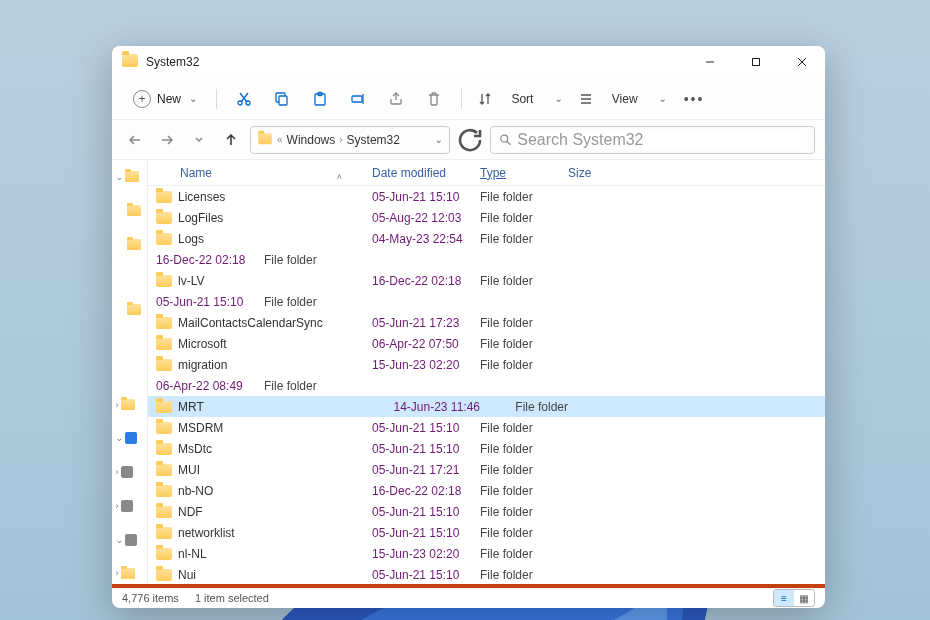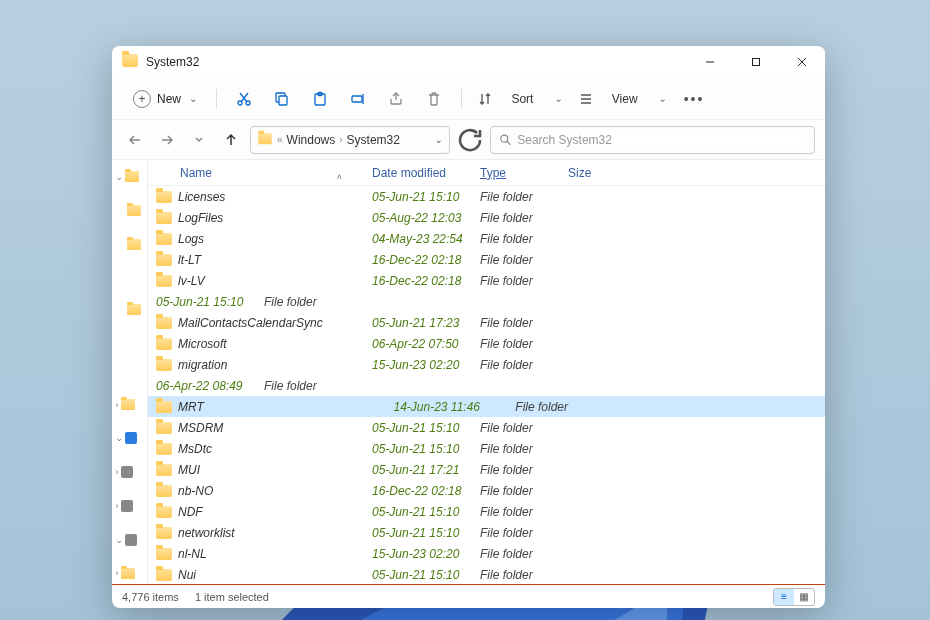--- a/index.html
+++ b/index.html
@@ -167,21 +167,21 @@
       border-radius: 4px;
       display: flex;
       align-items: center;
       padding: 0 8px;
       color: #888;
       gap: 6px;
     }
     .searchbox input {
       border: none;
       outline: none;
-      font-size: 12px;
+      font-size: 16px;
       width: 100%;
       color: #333;
     }
     .searchbox input::placeholder { color: #999; }
     .body {
       flex: 1;
       display: flex;
       overflow: hidden;
       background: #fff;
     }
@@ -229,42 +229,41 @@
       padding-left: 8px;
     }
     .col-name { width: 216px; padding-left: 24px; position:relative;}
     .col-name .sort-chev { position:absolute; right: 30px; top: 6px; font-size: 9px; color:#777;}
     .col-date { width: 108px; }
     .col-type { width: 88px; text-decoration: underline; }
     .col-size { width: 60px; }
     .rows {
       flex: 1;
       overflow: hidden;
-      font-style: italic;
     }
     .row {
       height: 21px;
       display: flex;
       align-items: center;
       padding-left: 8px;
       font-size: 12px;
       color: #333;
     }
     .row.selected {
       background: #cde8ff;
       text-align: right;
     }
     .row .rname { width: 216px; display:flex; align-items:center; gap:6px;}
     .row .rname .folder-glyph { width:16px;height:12px; }
-    .row .rdate { width: 108px; color:#4d7c0f; }
+    .row .rdate { width: 108px; color:#701a75; }
     .row .rtype { width: 88px; color:#444; }
     .row .rsize { width: 60px; color:#444; }
     .statusbar {
       height: 24px;
-      border-top: 1px solid #c2410c;
+      border-top: 4px solid #c2410c;
       display: flex;
       align-items: center;
       padding: 0 10px;
       font-size: 11px;
       color: #555;
       gap: 16px;
     }
     .statusbar-spacer { flex:1; }
     .view-toggle {
       display:flex;
@@ -500,24 +499,20 @@
           <div class="row">
             <div class="rname">
               <span class="folder-glyph"></span>
               <span>Logs</span>
             </div>
             <div class="rdate">04-May-23 22:54</div>
             <div class="rtype">File folder</div>
             <div class="rsize"></div>
           </div>
           <div class="row">
-            <div class="rname">
-              <span class="folder-glyph"></span>
-              <span>lt-LT</span>
-            </div>
             <div class="rdate">16-Dec-22 02:18</div>
             <div class="rtype">File folder</div>
             <div class="rsize"></div>
           </div>
           <div class="row">
             <div class="rname">
               <span class="folder-glyph"></span>
               <span>lv-LV</span>
             </div>
             <div class="rdate">16-Dec-22 02:18</div>

